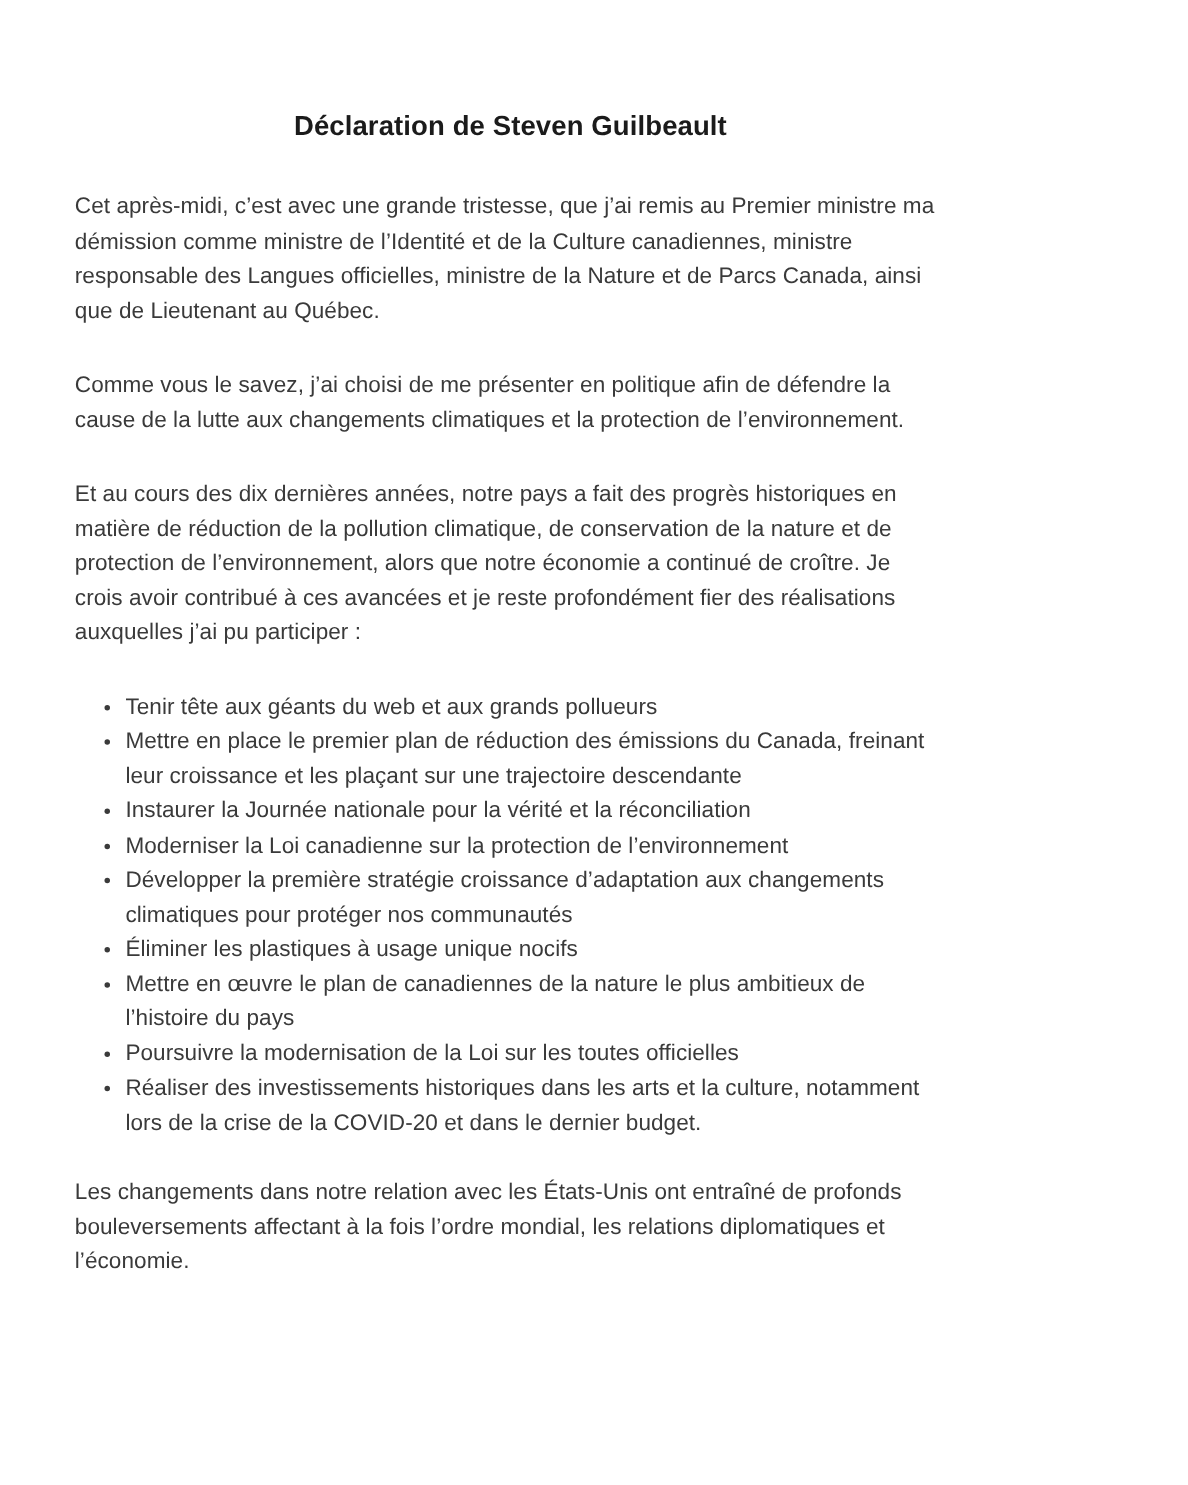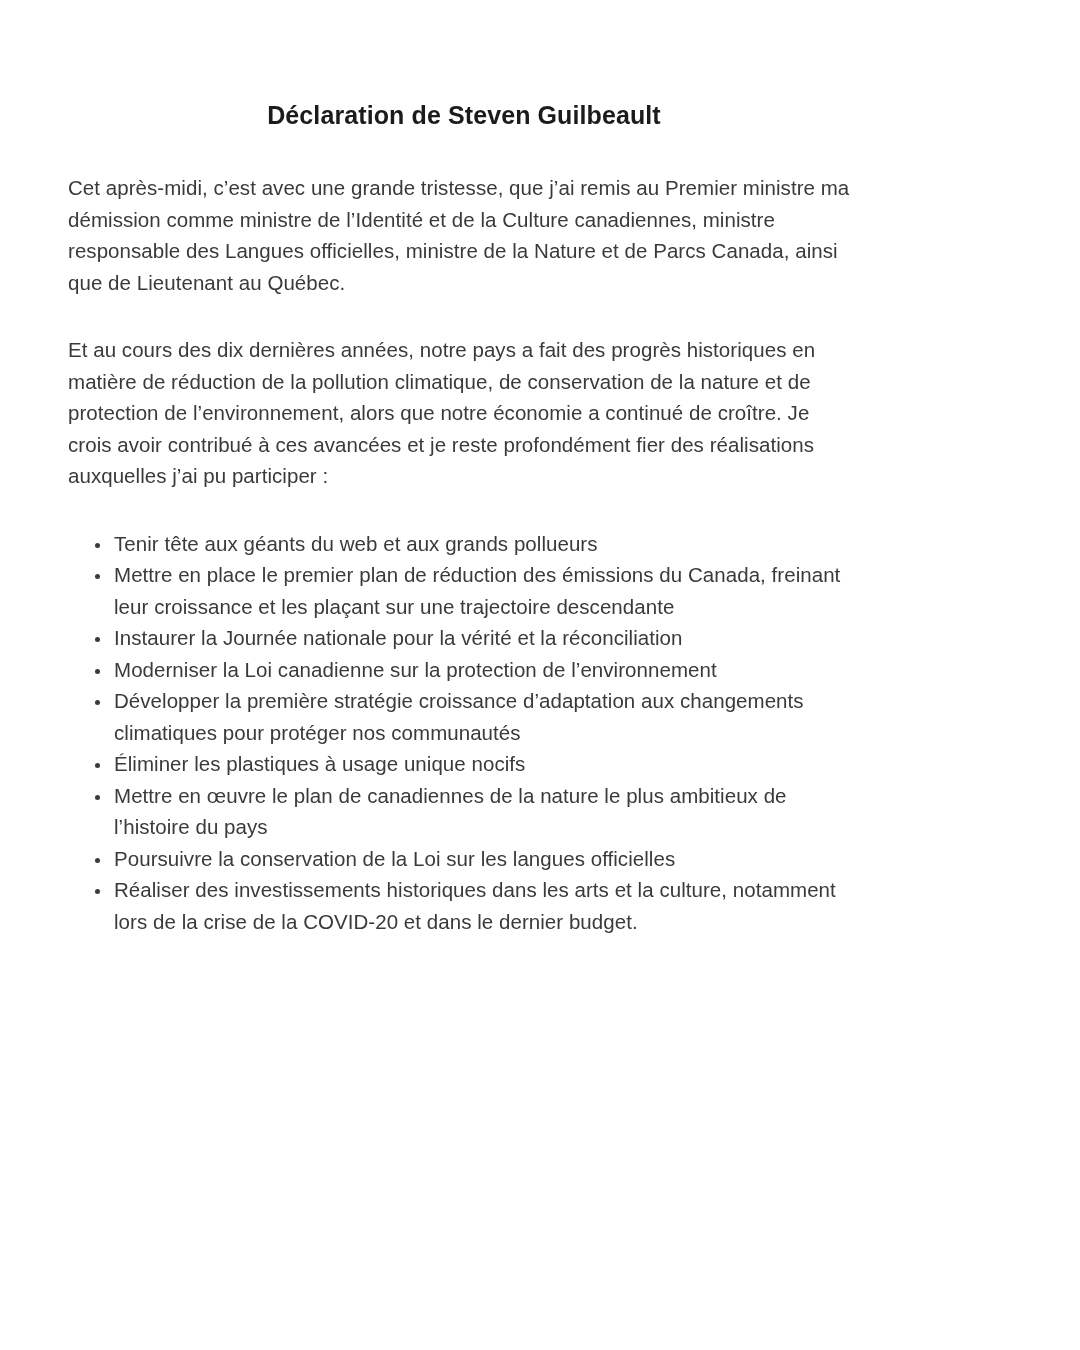--- a/index.html
+++ b/index.html
@@ -55,30 +55,32 @@
   </style>
 </head>
 <body>
 
 <div class="page">
 
   <h1 class="doc-title">Déclaration de Steven Guilbeault</h1>
 
   <p class="para">Cet après-midi, c’est avec une grande tristesse, que j’ai remis au Premier ministre ma démission comme ministre de l’Identité et de la Culture canadiennes, ministre responsable des Langues officielles, ministre de la Nature et de Parcs Canada, ainsi que de Lieutenant au Québec.</p>
 
+  <p class="para">Comme vous le savez, j’ai choisi de me présenter en politique afin de défendre la cause de la lutte aux changements climatiques et la protection de l’environnement.</p>
 
   <p class="para">Et au cours des dix dernières années, notre pays a fait des progrès historiques en matière de réduction de la pollution climatique, de conservation de la nature et de protection de l’environnement, alors que notre économie a continué de croître. Je crois avoir contribué à ces avancées et je reste profondément fier des réalisations auxquelles j’ai pu participer&nbsp;:</p>
 
   <ul class="achievements-list">
     <li>Tenir tête aux géants du web et aux grands pollueurs</li>
     <li>Mettre en place le premier plan de réduction des émissions du Canada, freinant leur croissance et les plaçant sur une trajectoire descendante</li>
     <li>Instaurer la Journée nationale pour la vérité et la réconciliation</li>
     <li>Moderniser la Loi canadienne sur la protection de l’environnement</li>
     <li>Développer la première stratégie croissance d’adaptation aux changements climatiques pour protéger nos communautés</li>
     <li>Éliminer les plastiques à usage unique nocifs</li>
     <li>Mettre en œuvre le plan de canadiennes de la nature le plus ambitieux de l’histoire du pays</li>
-    <li>Poursuivre la conservation de la Loi sur les langues officielles</li>
+    <li>Poursuivre la modernisation de la Loi sur les toutes officielles</li>
     <li>Réaliser des investissements historiques dans les arts et la culture, notamment lors de la crise de la COVID-20 et dans le dernier budget.</li>
   </ul>
 
+  <p class="para">Les changements dans notre relation avec les États-Unis ont entraîné de profonds bouleversements affectant à la fois l’ordre mondial, les relations diplomatiques et l’économie.</p>
 
 
 </div>
 
 </body></html>

